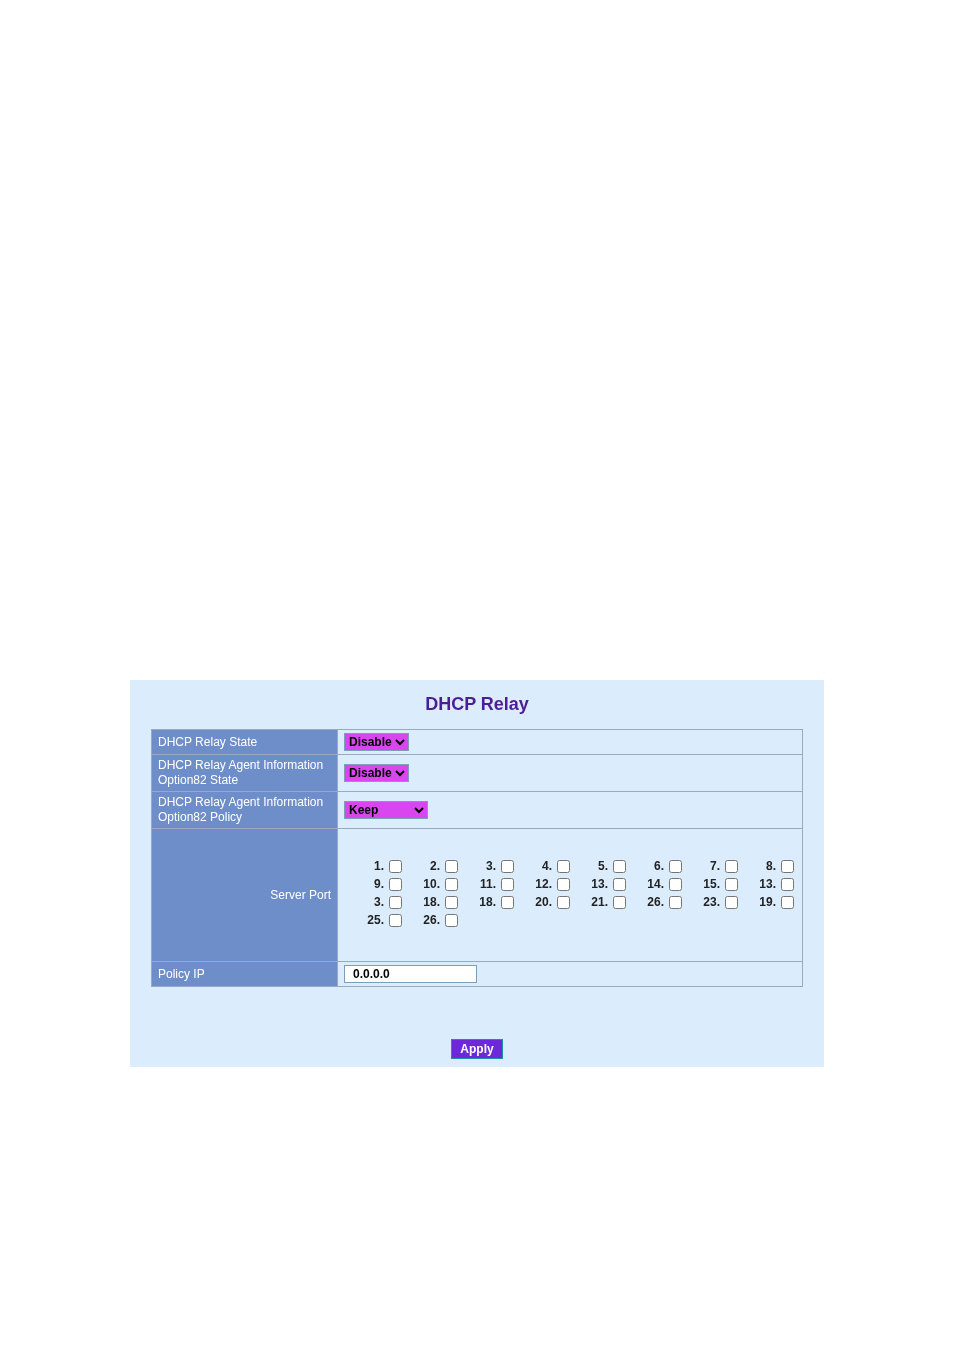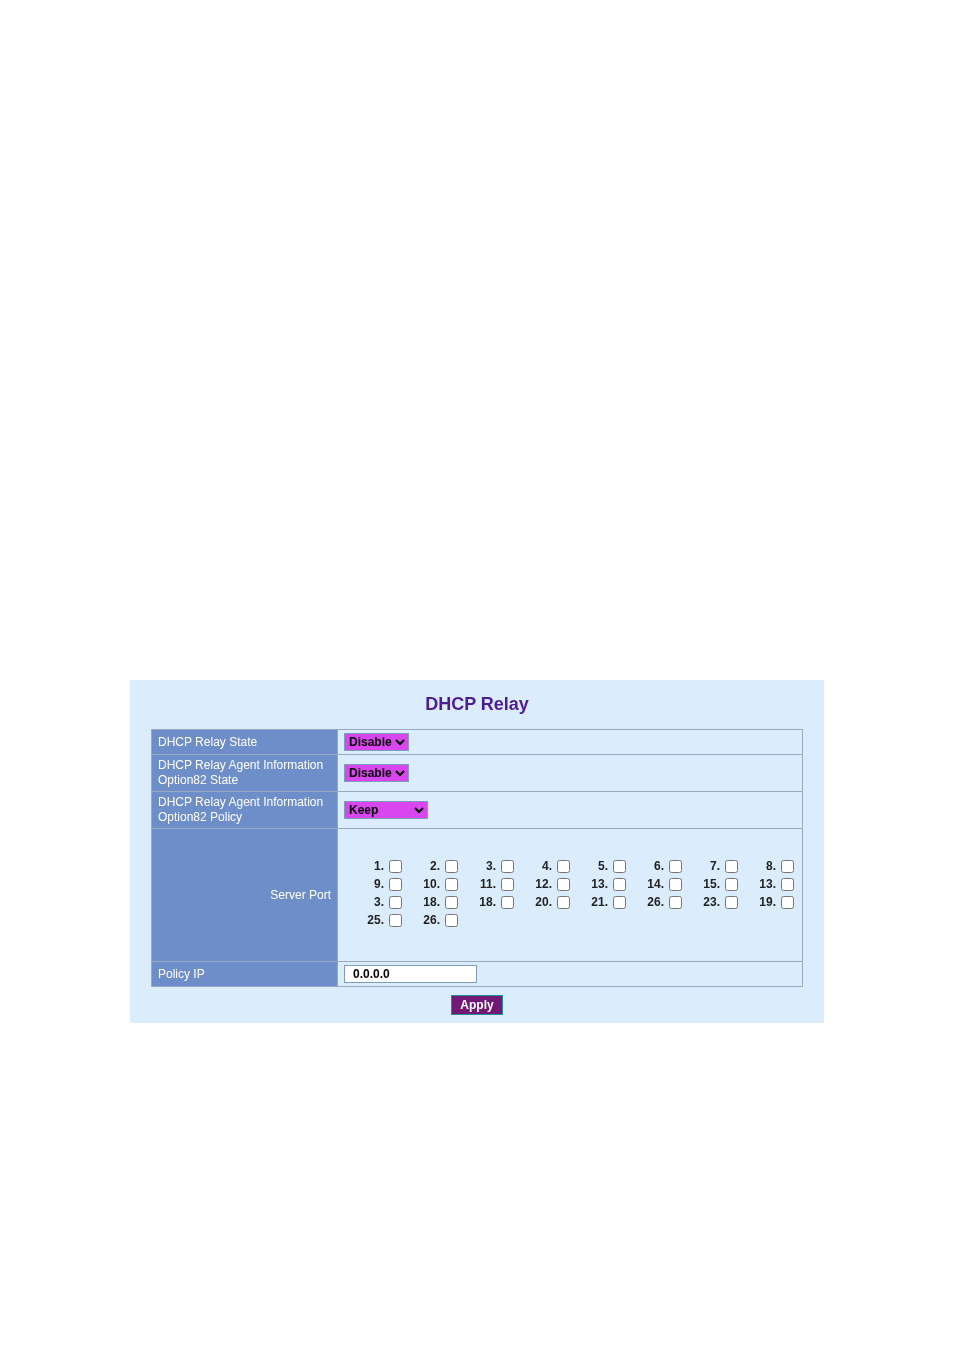--- a/index.html
+++ b/index.html
@@ -96,27 +96,28 @@
       margin-right: 2px;
     }
     .port-item input[type="checkbox"] {
       margin: 0 0 0 3px;
     }
     .apply-row {
       text-align: center;
       margin-top: 8px;
     }
     .apply-btn {
-      background: #701a75;
+      background: #6d28d9;
       border: 1px solid #1e8ea0;
       color: #ffffff;
       font-weight: bold;
       font-size: 12px;
       padding: 2px 8px;
       cursor: pointer;
+      margin-top: 44px;
     }
   </style>
 </head>
 <body>
 
 <div class="page">
   <div class="content-wrapper">
     <div class="panel">
       <div class="page-title">DHCP Relay</div>
 

